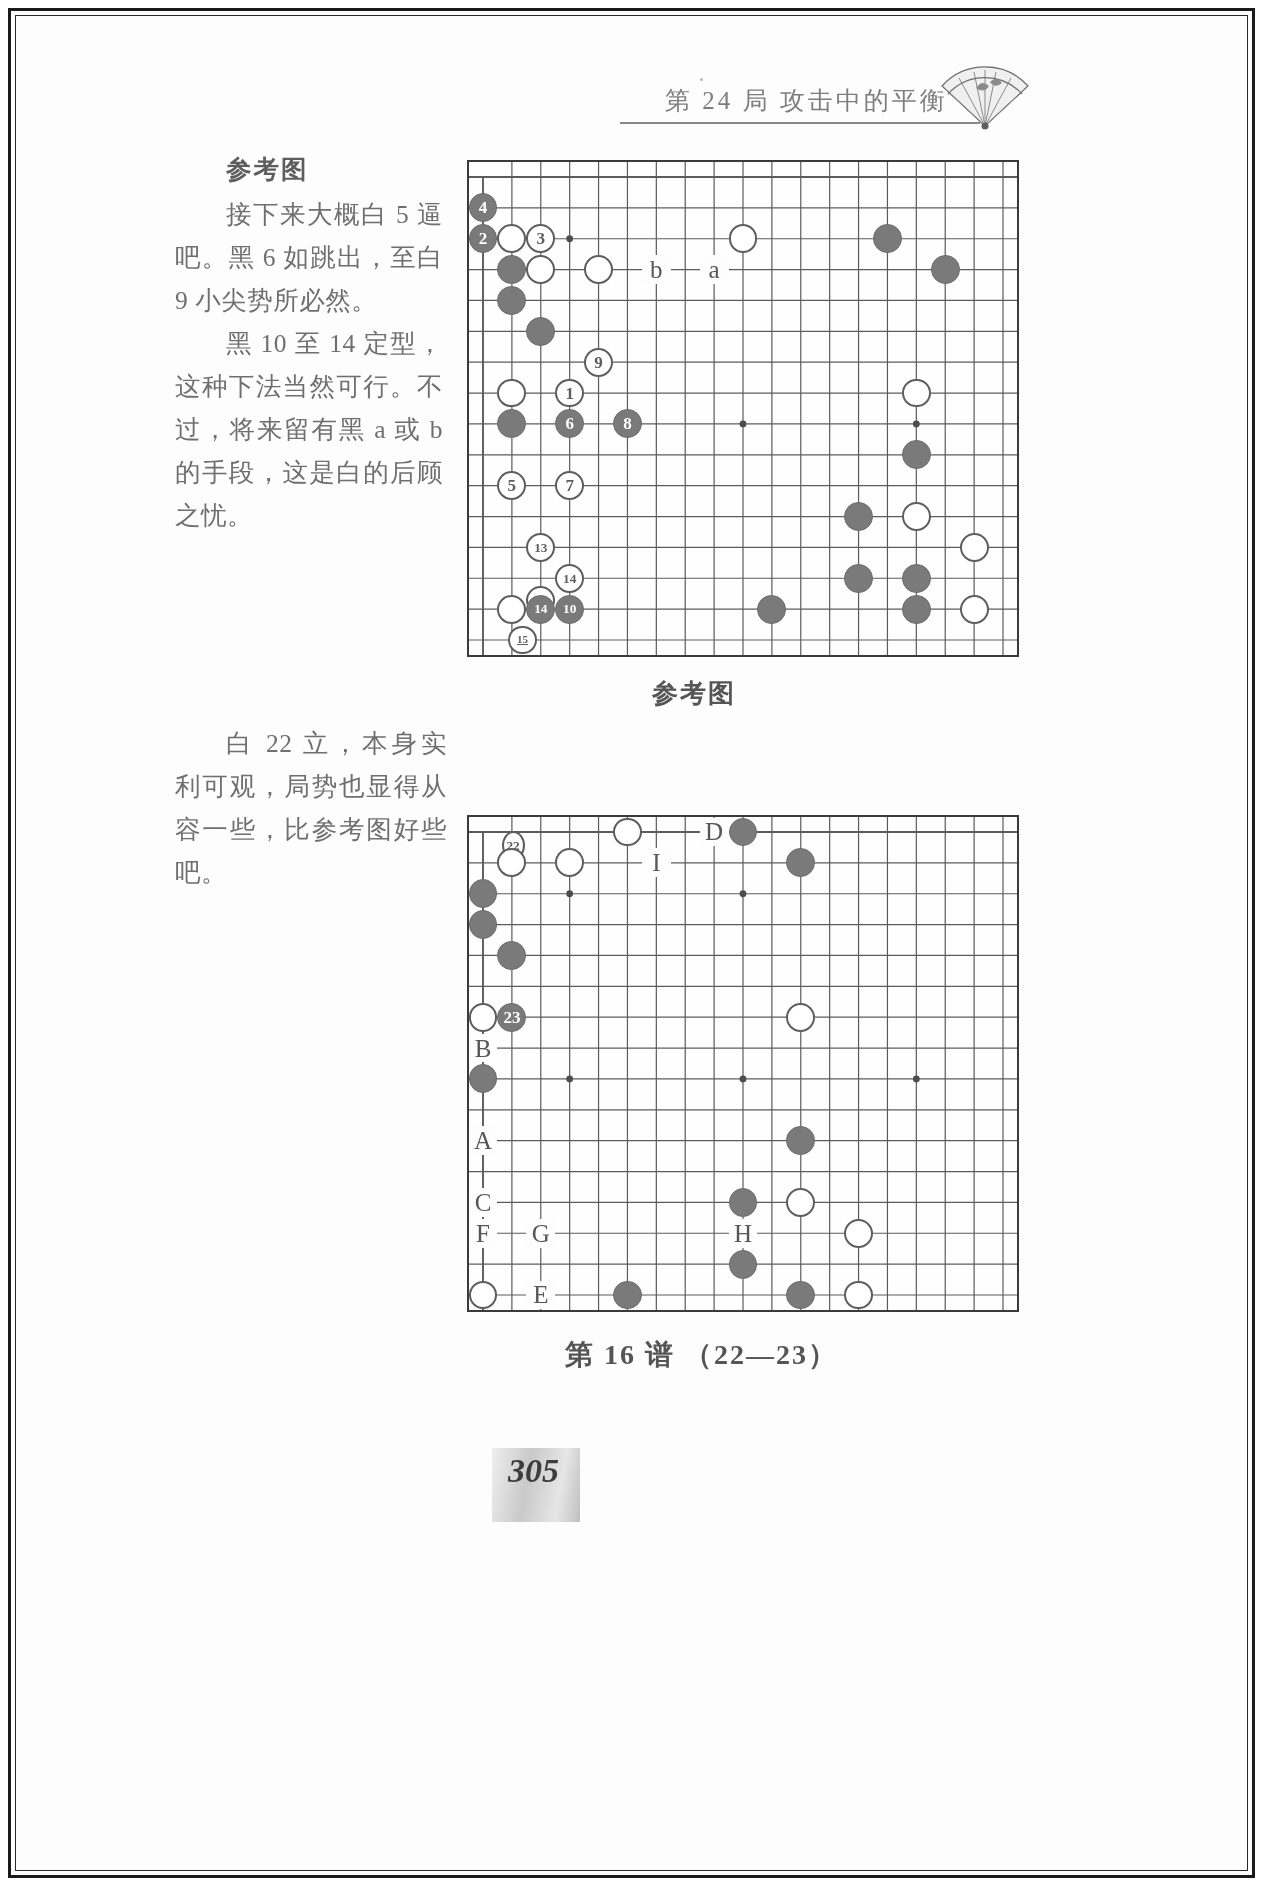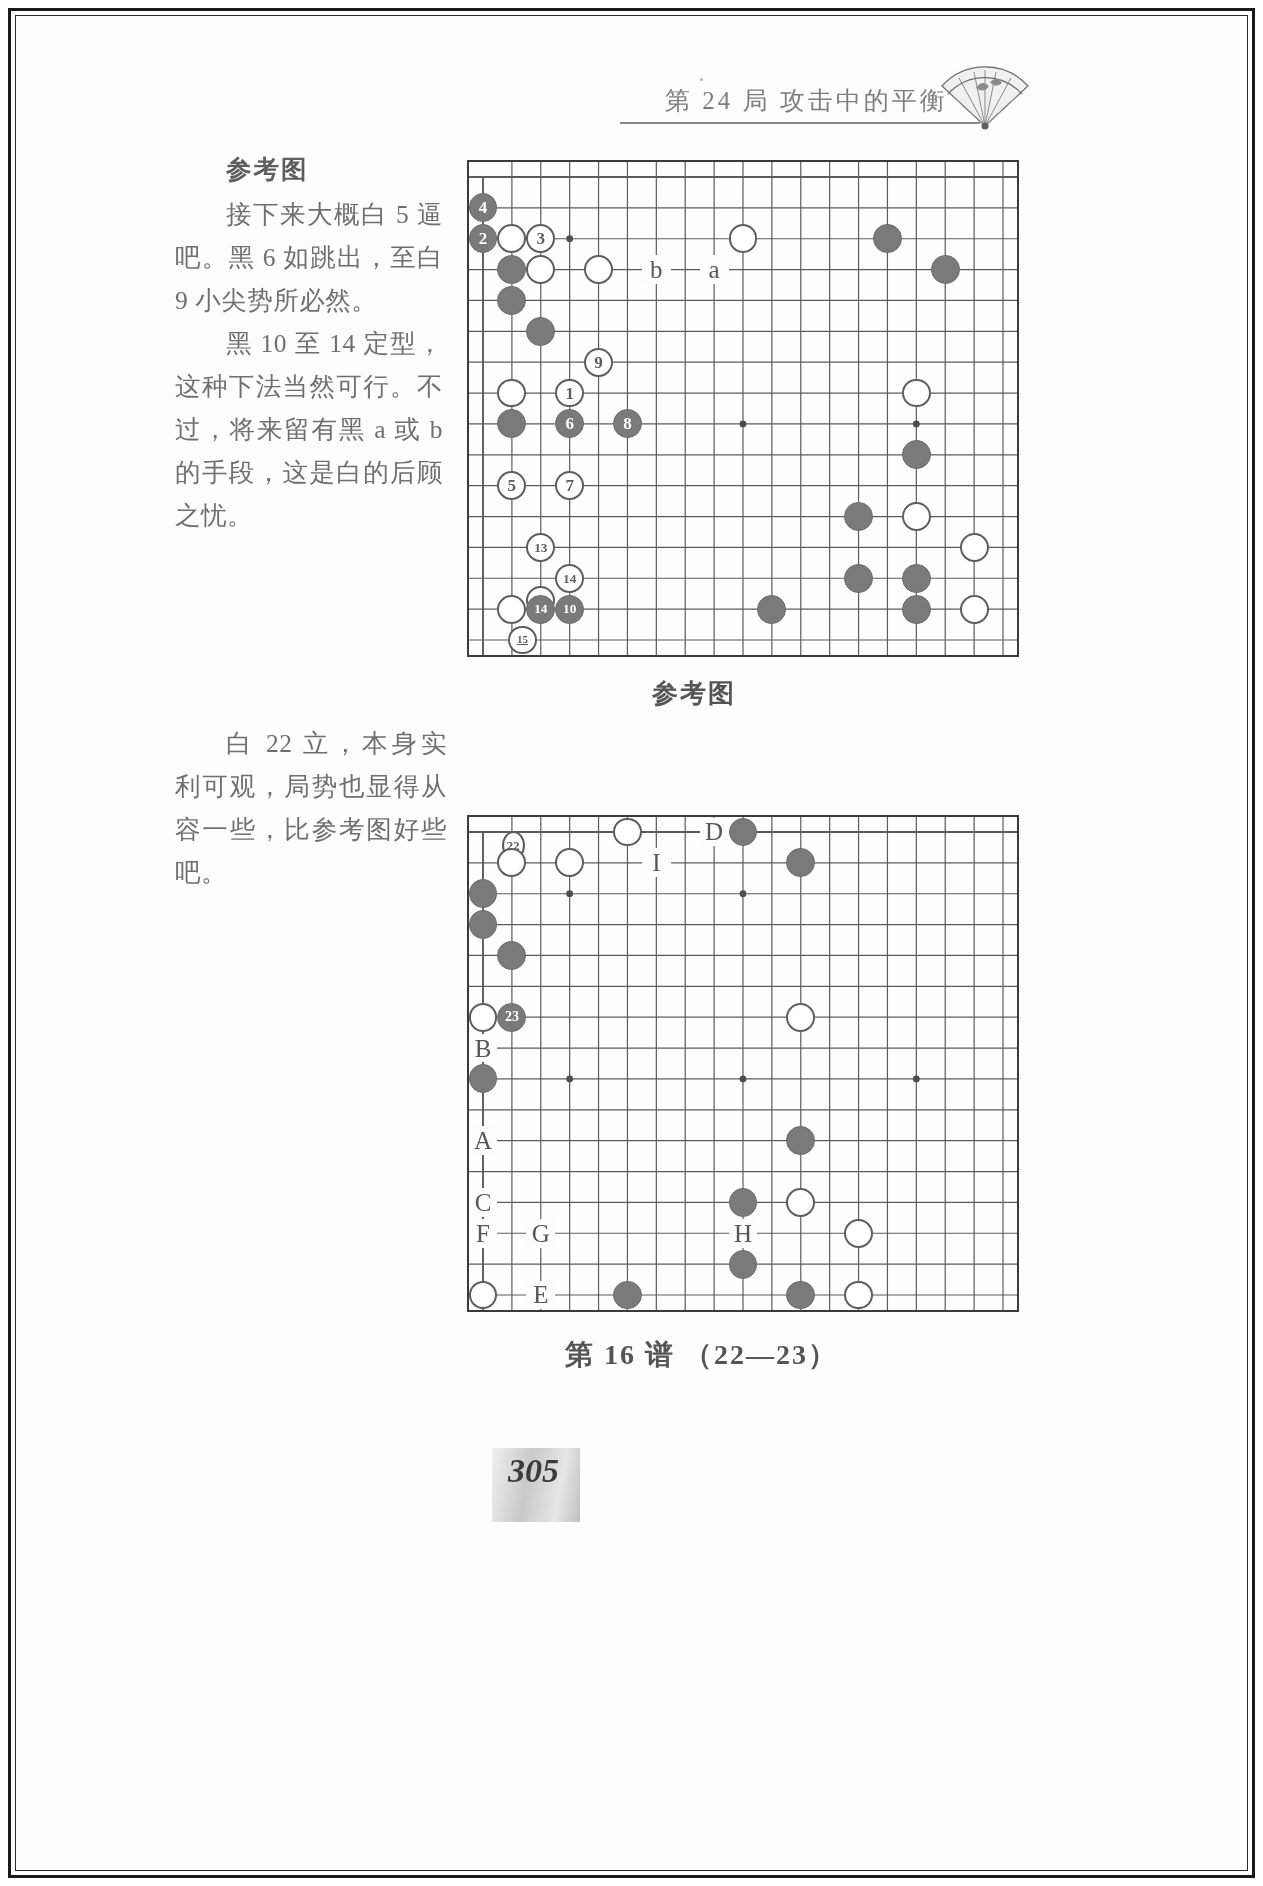--- a/index.html
+++ b/index.html
@@ -304,21 +304,21 @@
       <div class="stone white" style="left: -0.444444px; top: 14px; width: 23px; height: 28.8889px; font-size: 13.2889px; margin-left: 33px;">22</div>
       <div class="stone white" style="left: 28.4444px; top: 31.4222px; width: 28.8889px; height: 28.8889px;"></div>
       <div class="stone white" style="left: 144px; top: 0.555556px; width: 28.8889px; height: 28.8889px;"></div>
       <div class="stone black" style="left: 259.556px; top: 0.555556px; width: 28.8889px; height: 28.8889px;"></div>
       <div class="stone black" style="left: 317.333px; top: 31.4222px; width: 28.8889px; height: 28.8889px;"></div>
       <div class="stone white" style="left: 86.2222px; top: 31.4222px; width: 28.8889px; height: 28.8889px;"></div>
       <div class="stone black" style="left: -0.444444px; top: 62.2889px; width: 28.8889px; height: 28.8889px;"></div>
       <div class="stone black" style="left: -0.444444px; top: 93.1556px; width: 28.8889px; height: 28.8889px;"></div>
       <div class="stone black" style="left: 28.4444px; top: 124.022px; width: 28.8889px; height: 28.8889px;"></div>
       <div class="stone white" style="left: -0.444444px; top: 185.756px; width: 28.8889px; height: 28.8889px;"></div>
-      <div class="stone black" style="left: 28.4444px; top: 185.756px; width: 28.8889px; height: 28.8889px; font-size: 14px;">23</div>
+      <div class="stone black" style="left: 28.4444px; top: 185.756px; width: 28.8889px; height: 28.8889px; font-size: 17px;">23</div>
       <div class="stone black" style="left: -0.444444px; top: 247.489px; width: 28.8889px; height: 28.8889px;"></div>
       <div class="stone white" style="left: 317.333px; top: 185.756px; width: 28.8889px; height: 28.8889px;"></div>
       <div class="stone black" style="left: 317.333px; top: 309.222px; width: 28.8889px; height: 28.8889px;"></div>
       <div class="stone black" style="left: 259.556px; top: 370.956px; width: 28.8889px; height: 28.8889px;"></div>
       <div class="stone white" style="left: 317.333px; top: 370.956px; width: 28.8889px; height: 28.8889px;"></div>
       <div class="stone white" style="left: 375.111px; top: 401.822px; width: 28.8889px; height: 28.8889px;"></div>
       <div class="stone black" style="left: 259.556px; top: 432.689px; width: 28.8889px; height: 28.8889px;"></div>
       <div class="stone black" style="left: 144px; top: 463.556px; width: 28.8889px; height: 28.8889px;"></div>
       <div class="stone black" style="left: 317.333px; top: 463.556px; width: 28.8889px; height: 28.8889px;"></div>
       <div class="stone white" style="left: 375.111px; top: 463.556px; width: 28.8889px; height: 28.8889px;"></div>

